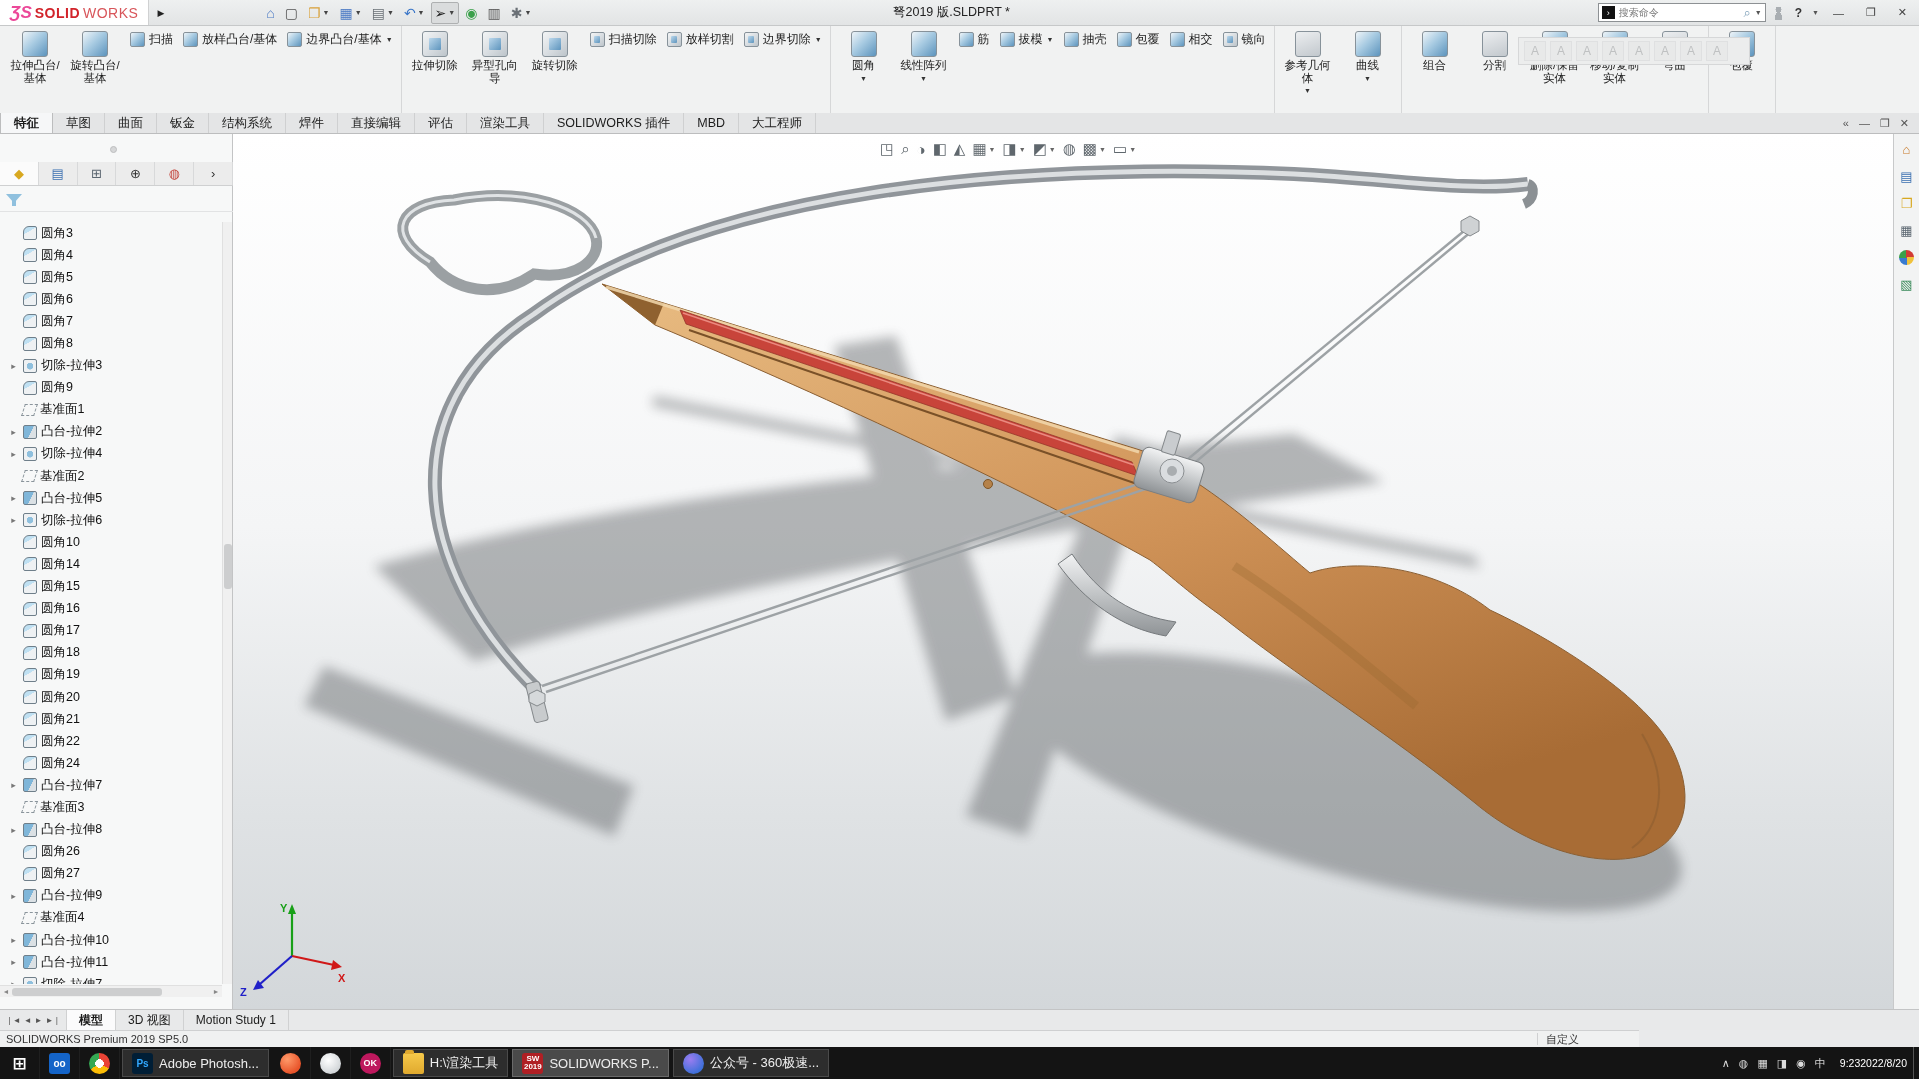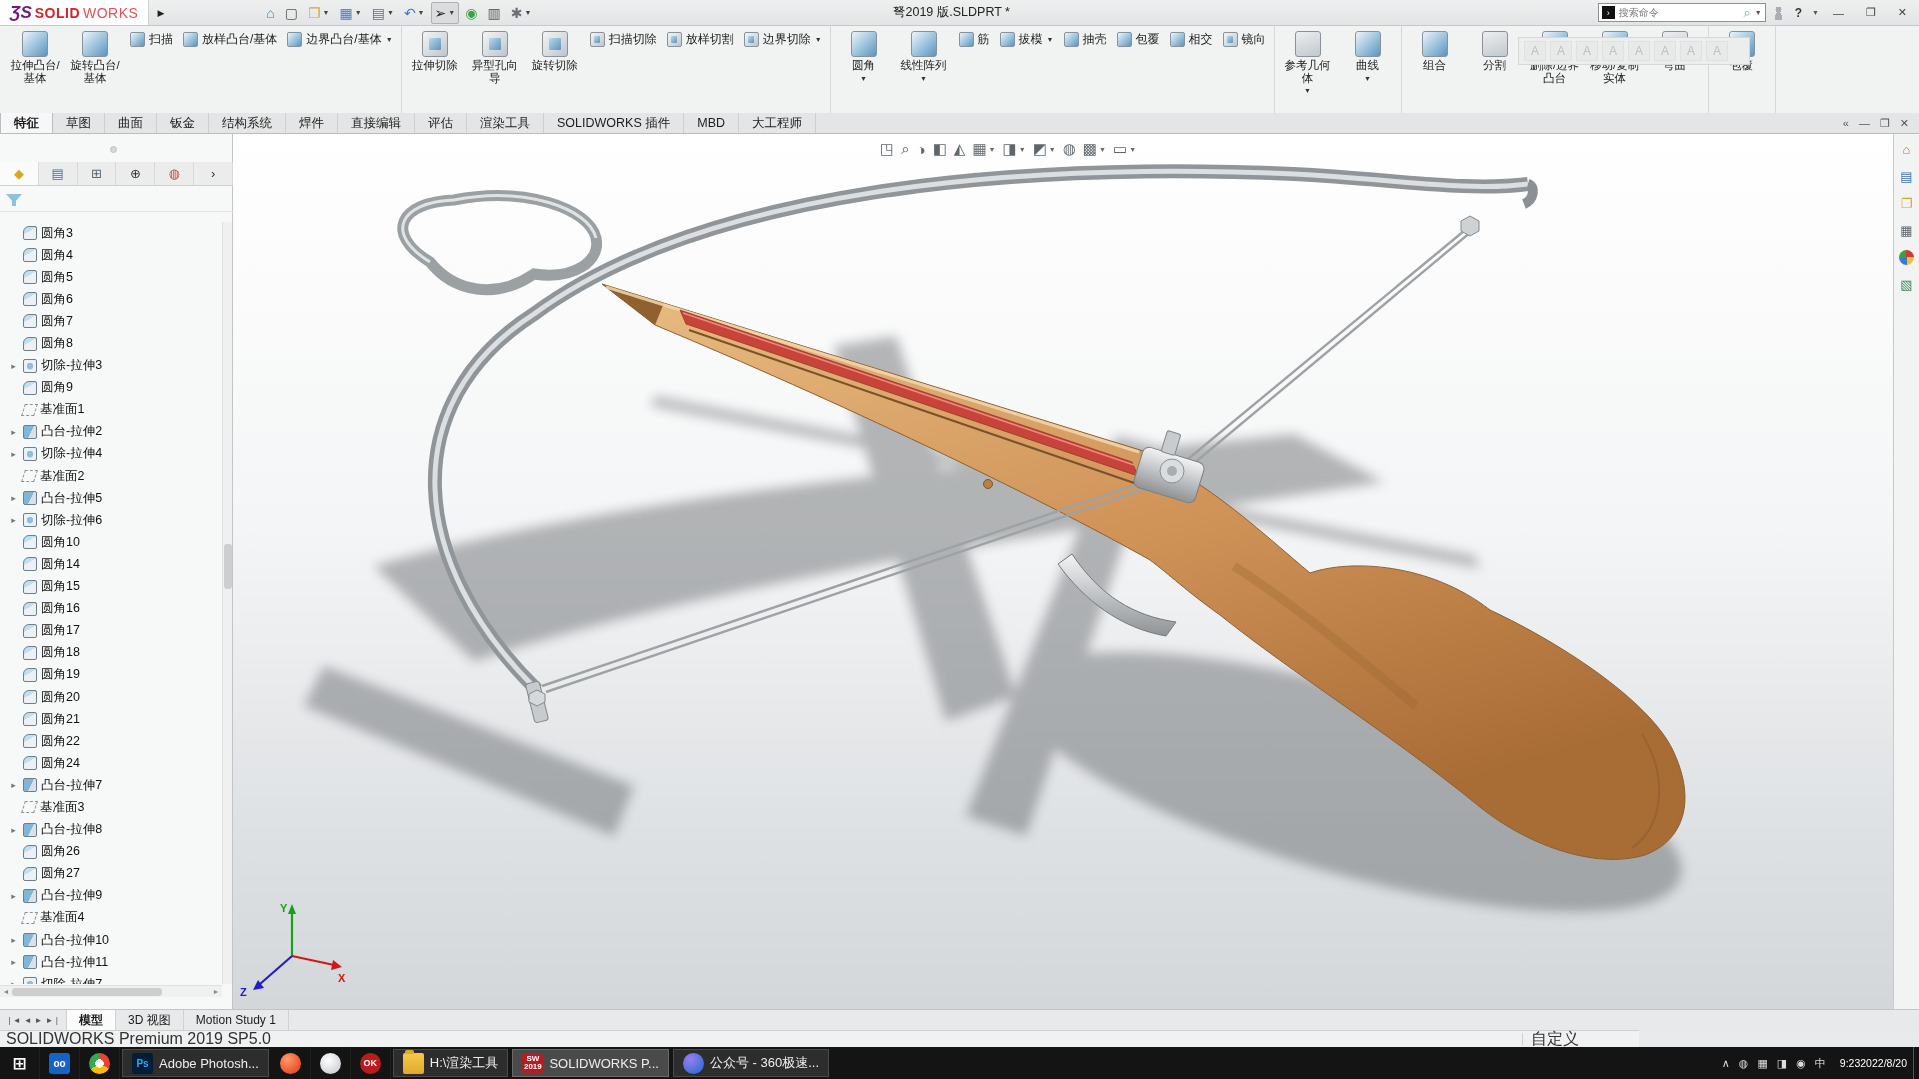--- a/index.html
+++ b/index.html
@@ -5,21 +5,21 @@
   html,body{margin:0;padding:0;width:1919px;height:1079px;overflow:hidden;
     font-family:"Liberation Sans","DejaVu Sans",sans-serif;background:#e9eaeb;}
   *{box-sizing:border-box;-webkit-user-select:none;user-select:none;}
   .abs{position:absolute;}
 
   
   #titlebar{position:absolute;left:0;top:0;width:1919px;height:26px;
     background:linear-gradient(#eef0f0,#e2e4e5);border-bottom:1px solid #c6c8c9;
     display:flex;align-items:center;}
   #logo{display:flex;align-items:center;gap:3px;padding:0 10px;height:100%;background:#fff;border-right:1px solid #d0d1d2;}
-  #logo .ds{color:#701a75;font-weight:bold;font-style:italic;font-size:17px;}
+  #logo .ds{color:#ec4899;font-weight:bold;font-style:italic;font-size:17px;}
   #logo .solid{color:#d2232a;font-weight:bold;font-size:14px;letter-spacing:.5px;}
   #logo .works{color:#d8555a;font-size:14px;letter-spacing:.5px;}
   .flyout{color:#222;font-size:9px;padding:0 8px;}
   #quicktools{display:flex;align-items:center;gap:2px;margin-left:90px;}
   .qbtn{display:flex;align-items:center;height:22px;padding:0 3px;border:1px solid transparent;border-radius:2px;}
   .qbtn.pressed{background:#dadcdd;border-color:#aeb0b1;}
   .qbtn .g{font-size:14px;line-height:14px;}
   .qbtn .dd{font-size:7px;color:#444;margin-left:2px;}
   #wintitle{position:absolute;left:0;right:16px;text-align:center;font-size:12.5px;color:#222;pointer-events:none;}
   #tb-right{margin-left:auto;display:flex;align-items:center;gap:6px;padding-right:4px;}
@@ -100,39 +100,39 @@
   
   #taskpane{position:absolute;right:0;top:134px;width:26px;height:875px;background:#f2f3f3;border-left:1px solid #c8c9ca;display:flex;flex-direction:column;align-items:center;padding-top:6px;gap:9px;}
   .tpico{width:18px;height:18px;display:flex;align-items:center;justify-content:center;font-size:13px;}
   .tp-ball{border-radius:50%;background:conic-gradient(#d23b34 0 25%,#f0c23c 0 50%,#3a7bd0 0 75%,#3aa04a 0 100%);width:15px;height:15px;}
 
   
   #bottomtabs{position:absolute;left:0;top:1009px;width:1919px;height:21px;background:#e8e9ea;border-top:1px solid #c3c4c5;display:flex;align-items:stretch;}
   #bottomtabs .nav{display:flex;align-items:center;gap:3px;padding:0 6px;color:#555;font-size:8px;border-right:1px solid #d0d1d2;}
   .btab{display:flex;align-items:center;padding:0 12px;font-size:12px;color:#1c1c1c;border-right:1px solid #d0d1d2;}
   .btab.active{background:#fbfbfc;font-weight:bold;}
-  #statusbar{position:absolute;left:0;top:1030px;width:1639px;height:17px;background:#f0f1f1;border-top:1px solid #cfd0d1;display:flex;align-items:center;font-size:16px;color:#333;}
+  #statusbar{position:absolute;left:0;top:1030px;width:1639px;height:17px;background:#f0f1f1;border-top:1px solid #cfd0d1;display:flex;align-items:center;font-size:11px;color:#333;}
   #statusbar .left{padding-left:6px;}
   #statusbar .right{margin-left:auto;display:flex;align-items:center;gap:8px;padding-right:60px;}
   #statusbar .sep{width:1px;height:12px;background:#cfd0d1;}
 
   
   #taskbar{position:absolute;left:0;top:1047px;width:1919px;height:32px;background:#141414;display:flex;align-items:center;}
   .tbitem{height:32px;display:flex;align-items:center;gap:6px;padding:0 9px;border-right:1px solid #1f1f1f;}
   .tbitem.labeled{background:#2d2d2d;border:1px solid #4a4a4a;border-radius:0;margin:0 2px;height:28px;max-width:170px;}
   .tbitem.active{background:#4a4a4a;border-color:#6a6a6a;}
   .tbitem .lbl{color:#eee;font-size:13px;white-space:nowrap;overflow:hidden;max-width:118px;}
   .tico{width:21px;height:21px;border-radius:3px;flex:0 0 auto;display:flex;align-items:center;justify-content:center;font-size:10px;font-weight:bold;}
   .t-start{color:#fff;font-size:17px;}
   .t-bluetile{background:#1464c8;color:#fff;}
   .t-chrome{border-radius:50%;background:radial-gradient(circle at 50% 50%,#fff 0 28%,transparent 29%),conic-gradient(#ea4335 0 33%,#fbbc05 0 66%,#34a853 0 100%);}
   .t-ps{background:#001e36;color:#31a8ff;}
   .t-red{border-radius:50%;background:radial-gradient(circle at 35% 30%,#ff9a6a,#e8542a 70%);}
   .t-white{border-radius:50%;background:radial-gradient(circle at 40% 35%,#ffffff,#cfd3d6 75%);}
-  .t-green{border-radius:50%;background:#b91c1c;color:#fff;font-size:9px;}
+  .t-green{border-radius:50%;background:#be185d;color:#fff;font-size:9px;}
   .t-folder{background:linear-gradient(#f6c94a,#e0a92e);border-radius:2px;position:relative;}
   .t-folder::before{content:"";position:absolute;top:-3px;left:2px;width:9px;height:4px;background:#e0a92e;border-radius:2px 2px 0 0;}
   .t-sw{background:#b01f24;color:#fff;flex-direction:column;line-height:8px;font-size:8px;}
   .t-purple{border-radius:50%;background:radial-gradient(circle at 35% 30%,#9b7df0,#3b6fd8 75%);}
   #tray{margin-left:auto;display:flex;align-items:center;gap:9px;color:#ddd;font-size:11px;padding-right:8px;}
   #clock{display:flex;flex-direction:row;align-items:flex-end;color:#fff;font-size:10.5px;line-height:12px;padding:0 6px;}
   #peek{width:6px;height:32px;border-left:1px solid #555;}
 </style>
 </head>
 <body>
@@ -311,21 +311,21 @@
       <div class="rlg">
         <span class="ric "></span>
         <span>组合</span>
       </div>
       <div class="rlg">
         <span class="ric ic-grey"></span>
         <span>分割</span>
       </div>
       <div class="rlg">
         <span class="ric "></span>
-        <span>删除/边界凸台</span>
+        <span>删除/保留实体</span>
       </div>
       <div class="rlg">
         <span class="ric "></span>
         <span>移动/复制实体</span>
       </div>
       <div class="rlg">
         <span class="ric ic-grey"></span>
         <span>弯曲</span>
       </div>
     </div>

